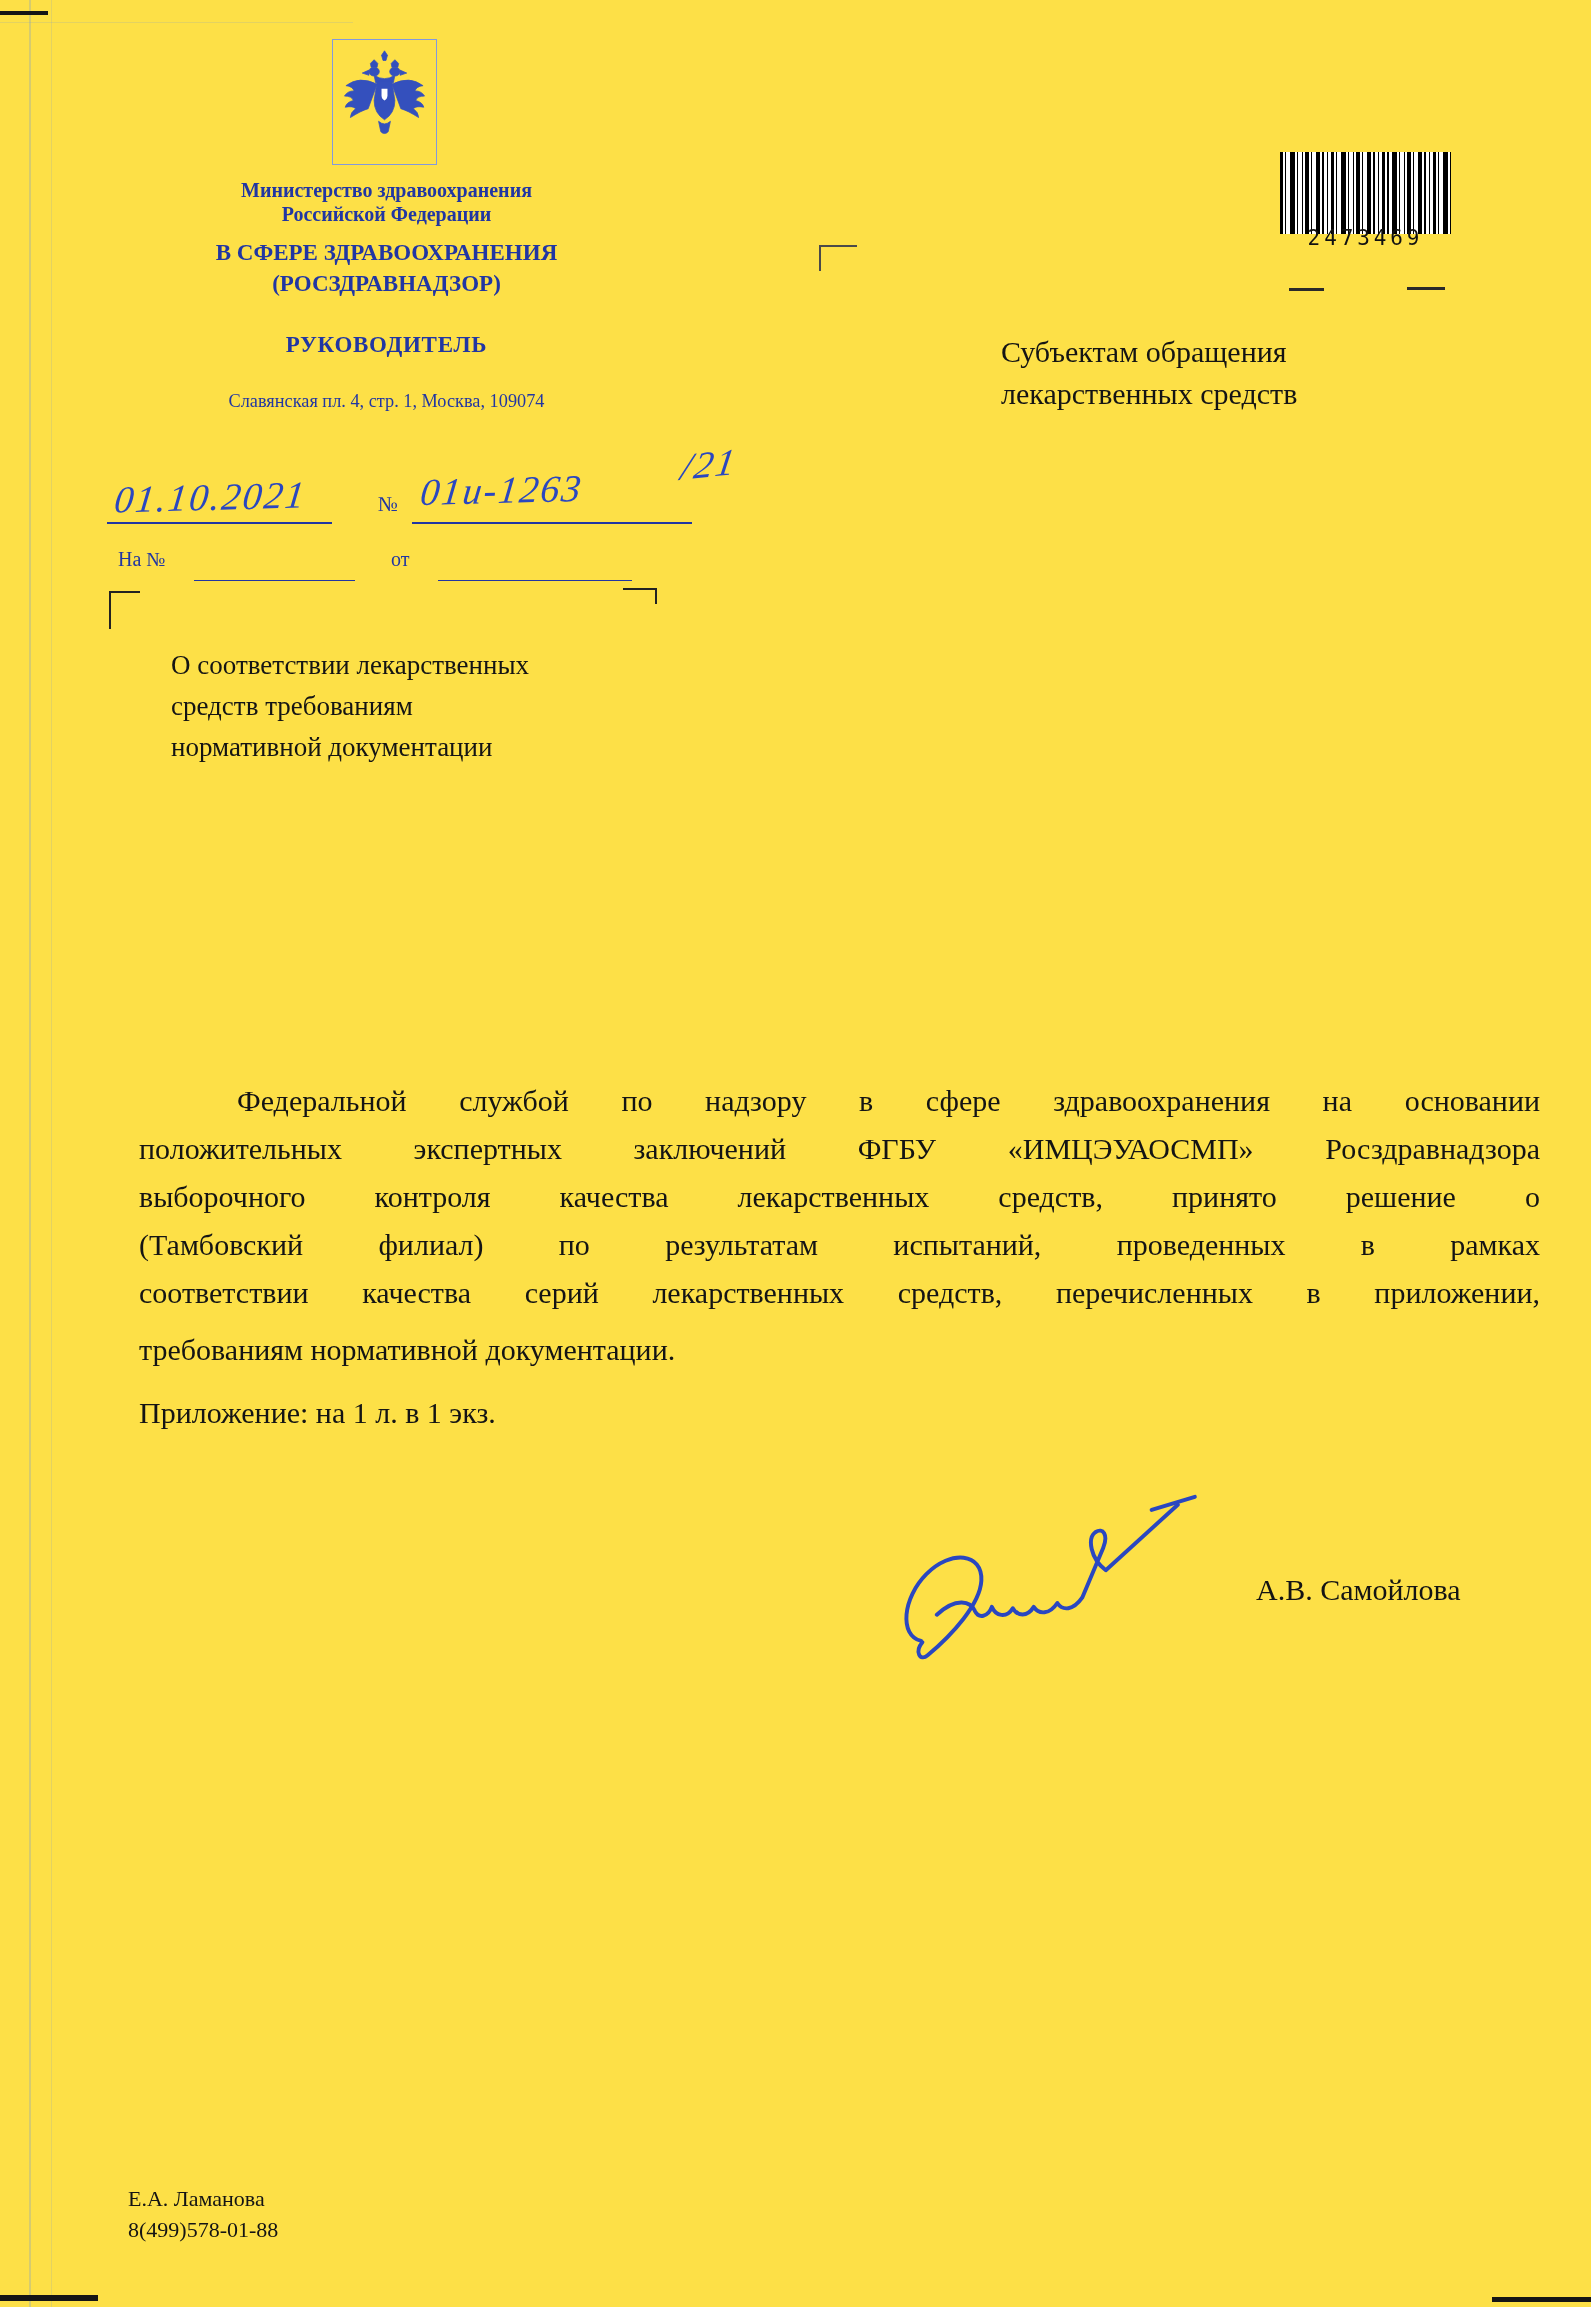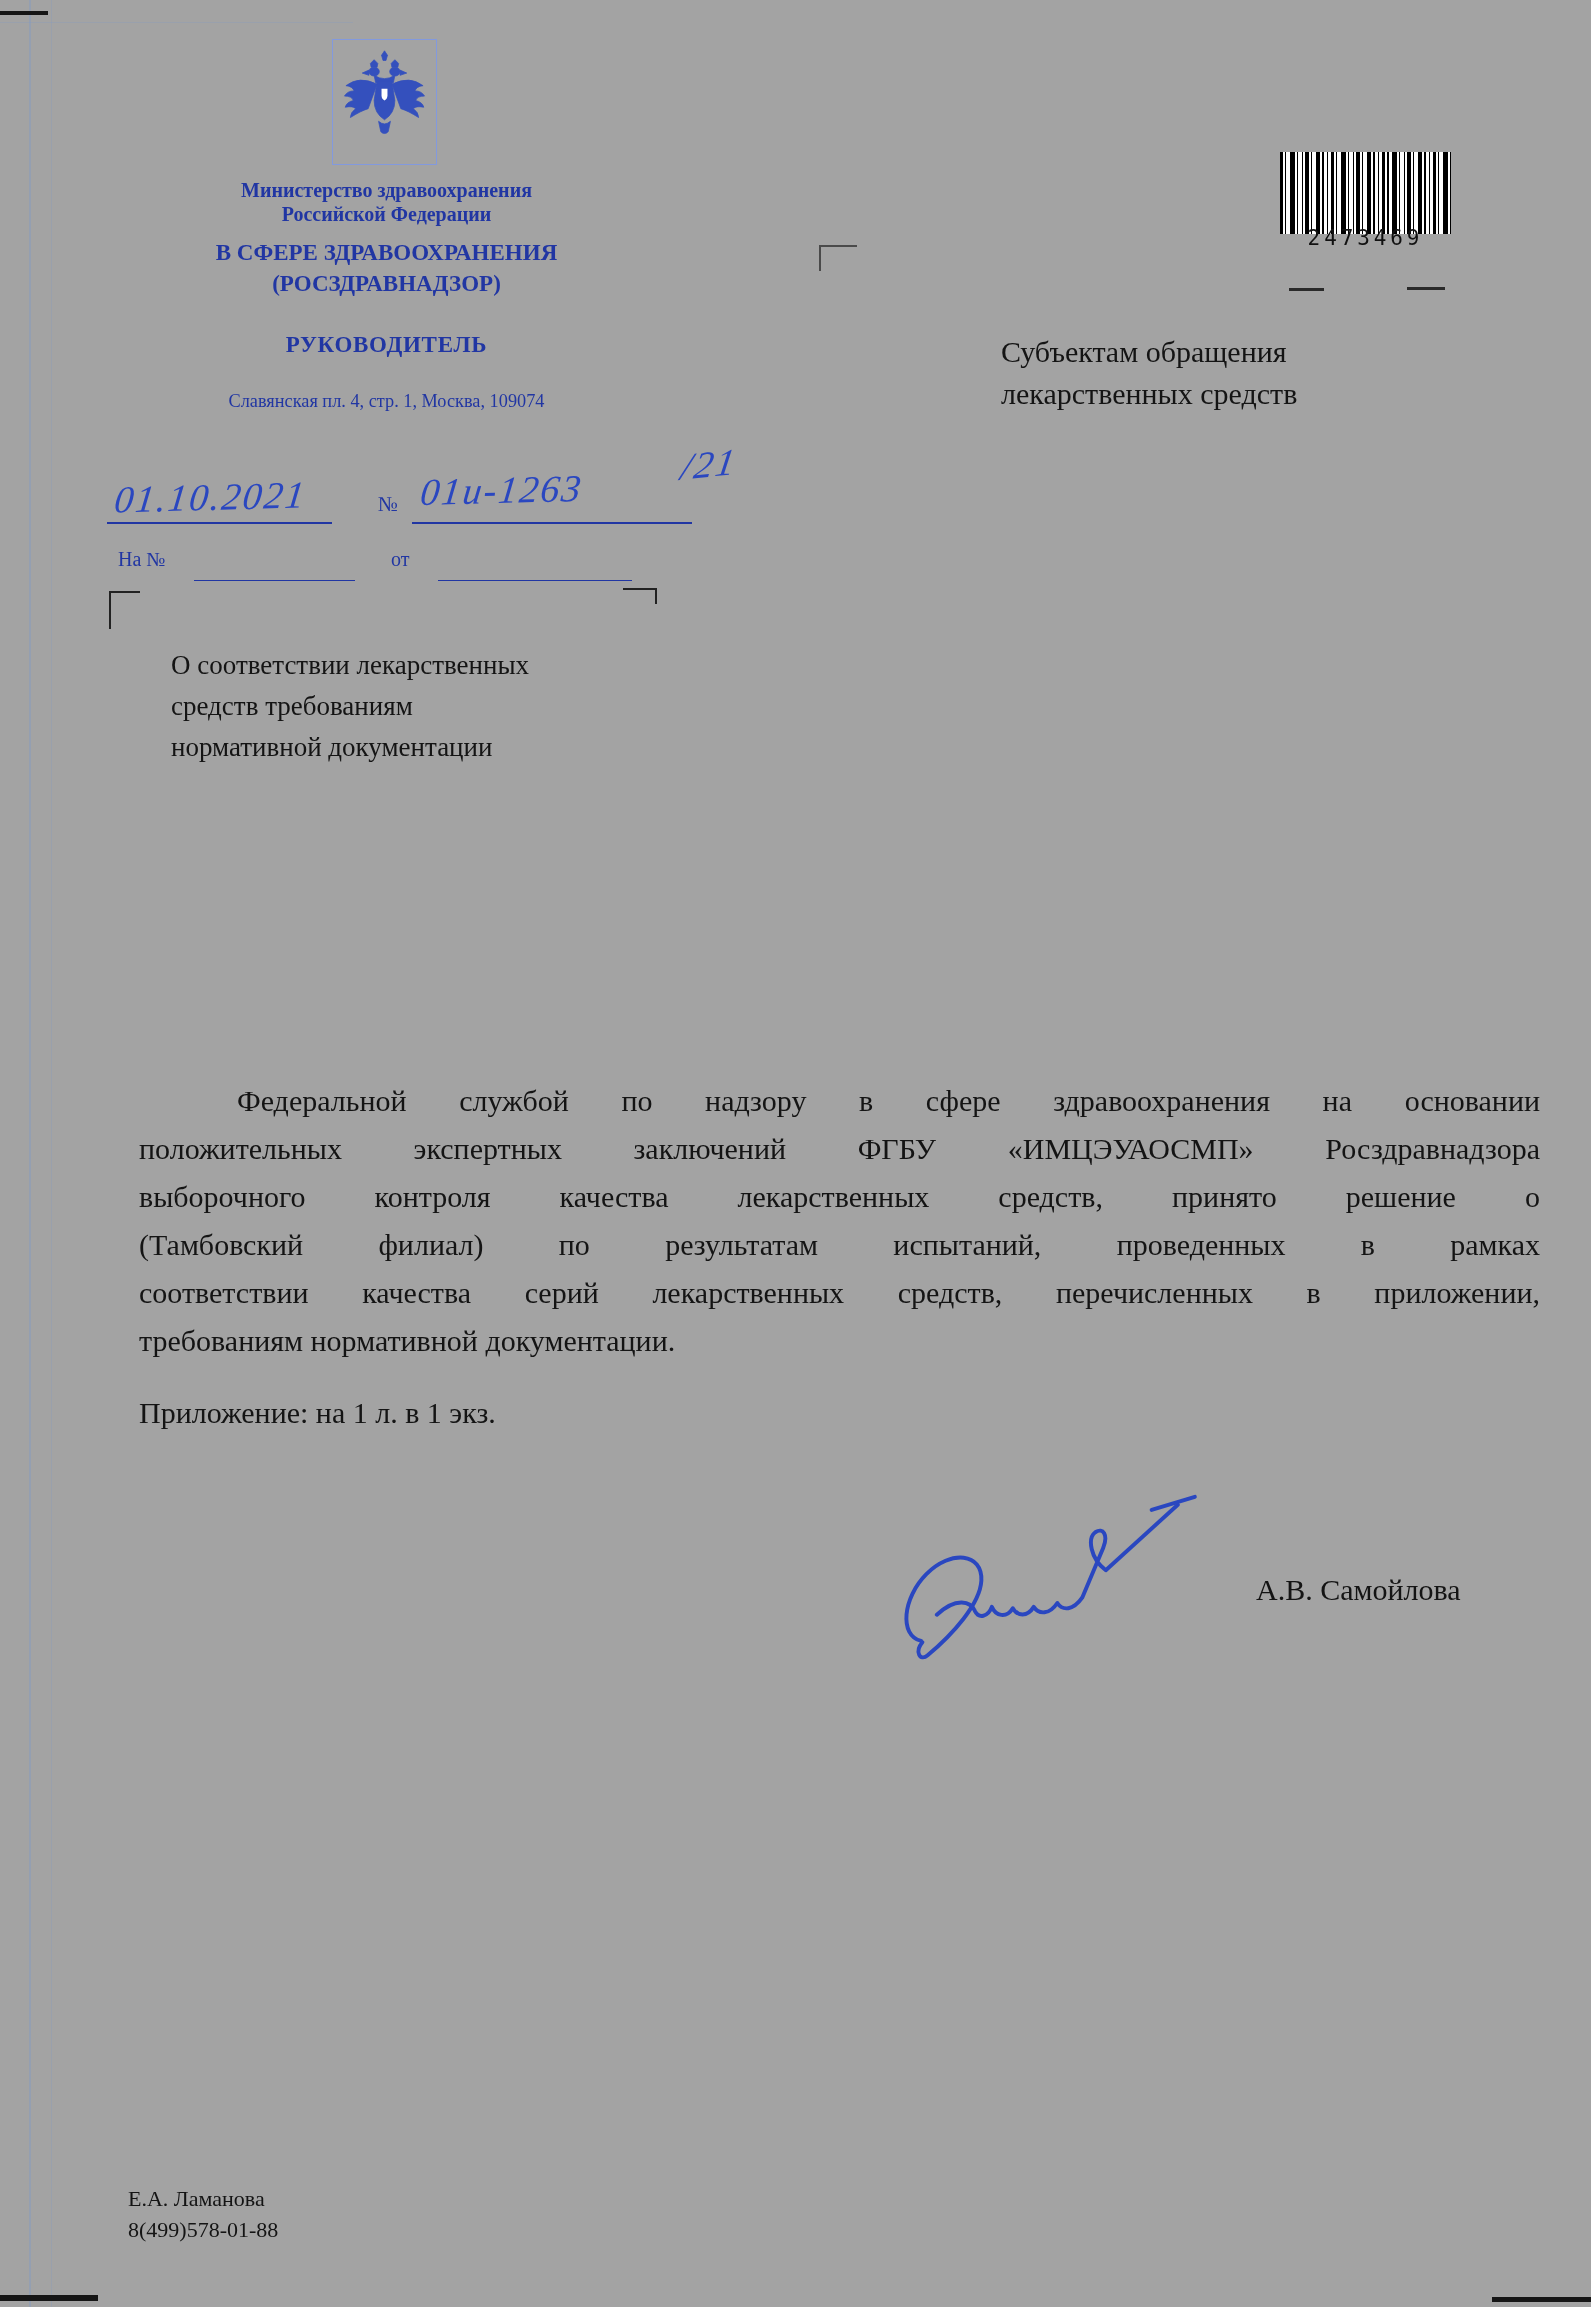--- a/index.html
+++ b/index.html
@@ -2,21 +2,21 @@
 <html style="font-size:10.5px"><head>
 <meta charset="utf-8">
 <style>
   * { margin: 0; padding: 0; box-sizing: border-box; }
   html, body { background: #e8e8e8; }
   .page {
     position: relative;
     width: 1591px;
     height: 2307px;
     margin: 0 auto;
-    background: #a3a3a3;
+    background: #fde047;
     font-family: "Liberation Serif", "DejaVu Serif", serif;
     overflow: hidden;
   }
 
   
   .scanline-v { position: absolute; top: 0; height: 100%; }
   .scanline-v.a { left: 29px; width: 2px; background: rgba(110,150,215,0.28); }
   .scanline-v.b { left: 51px; width: 1.3px; background: rgba(110,150,215,0.18); }
   .scanline-h { position: absolute; left: 0; top: 22px; width: 353px; height: 1.3px; background: rgba(110,150,215,0.18); }
   .mark { position: absolute; background: #151515; }
@@ -81,21 +81,21 @@
   
   .addressee { position: absolute; left: 1001px; top: 331px; font-size: 30px; line-height: 42px; color: #141414; }
 
   
   .subject { position: absolute; left: 171px; top: 645px; font-size: 27px; line-height: 41px; color: #141414; }
 
   
   .body-text { position: absolute; left: 139px; top: 1077px; width: 1401px; font-size: 30px; line-height: 48px; color: #141414; }
   .body-line { text-align: justify; text-align-last: justify; }
   .body-line.first { text-indent: 98px; }
-  .body-line.last { text-align-last: left; }
+  .body-line.last { text-align-last: left; margin-top: 9px; }
   .attachment { position: absolute; left: 139px; top: 1396px; font-size: 30px; color: #141414; }
 
   
   .signature-svg { position: absolute; left: 887px; top: 1472px; width: 321px; height: 203px; }
   .signer-name { position: absolute; left: 1256px; top: 1573px; font-size: 30px; color: #141414; }
 
   
   .footer { position: absolute; left: 128px; top: 2183px; font-size: 22px; line-height: 31px; color: #141414; }
 </style>
 </head>

